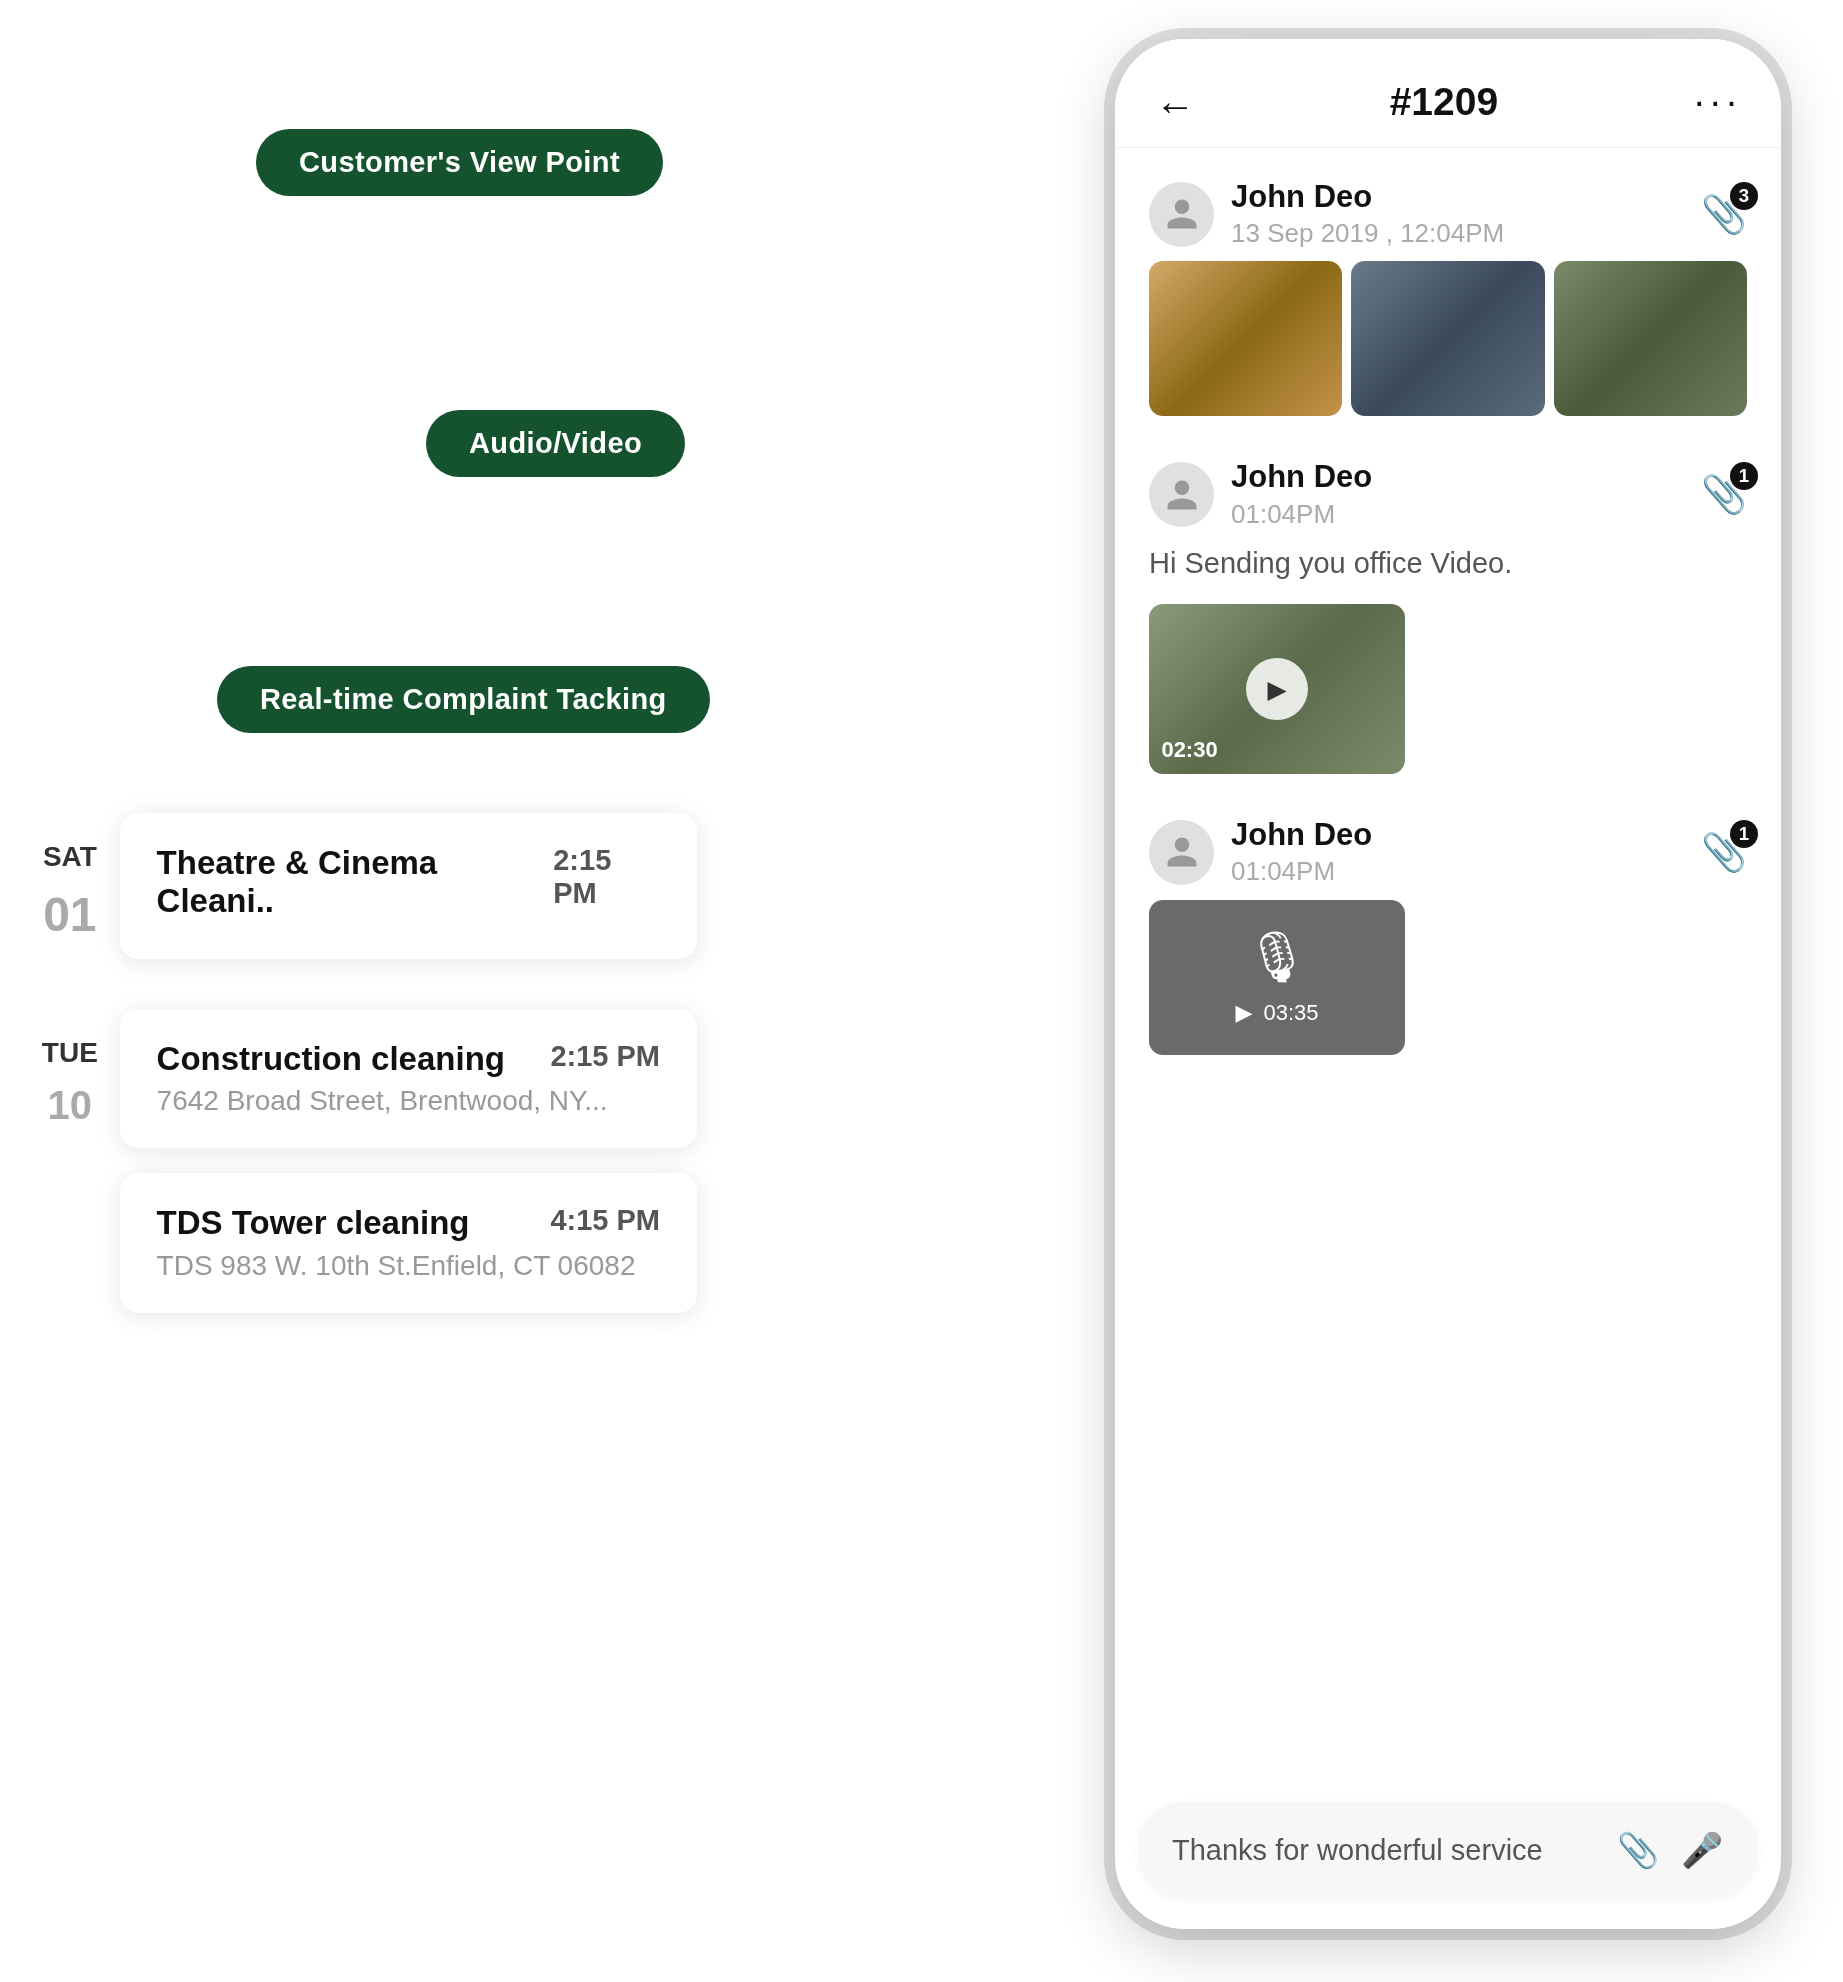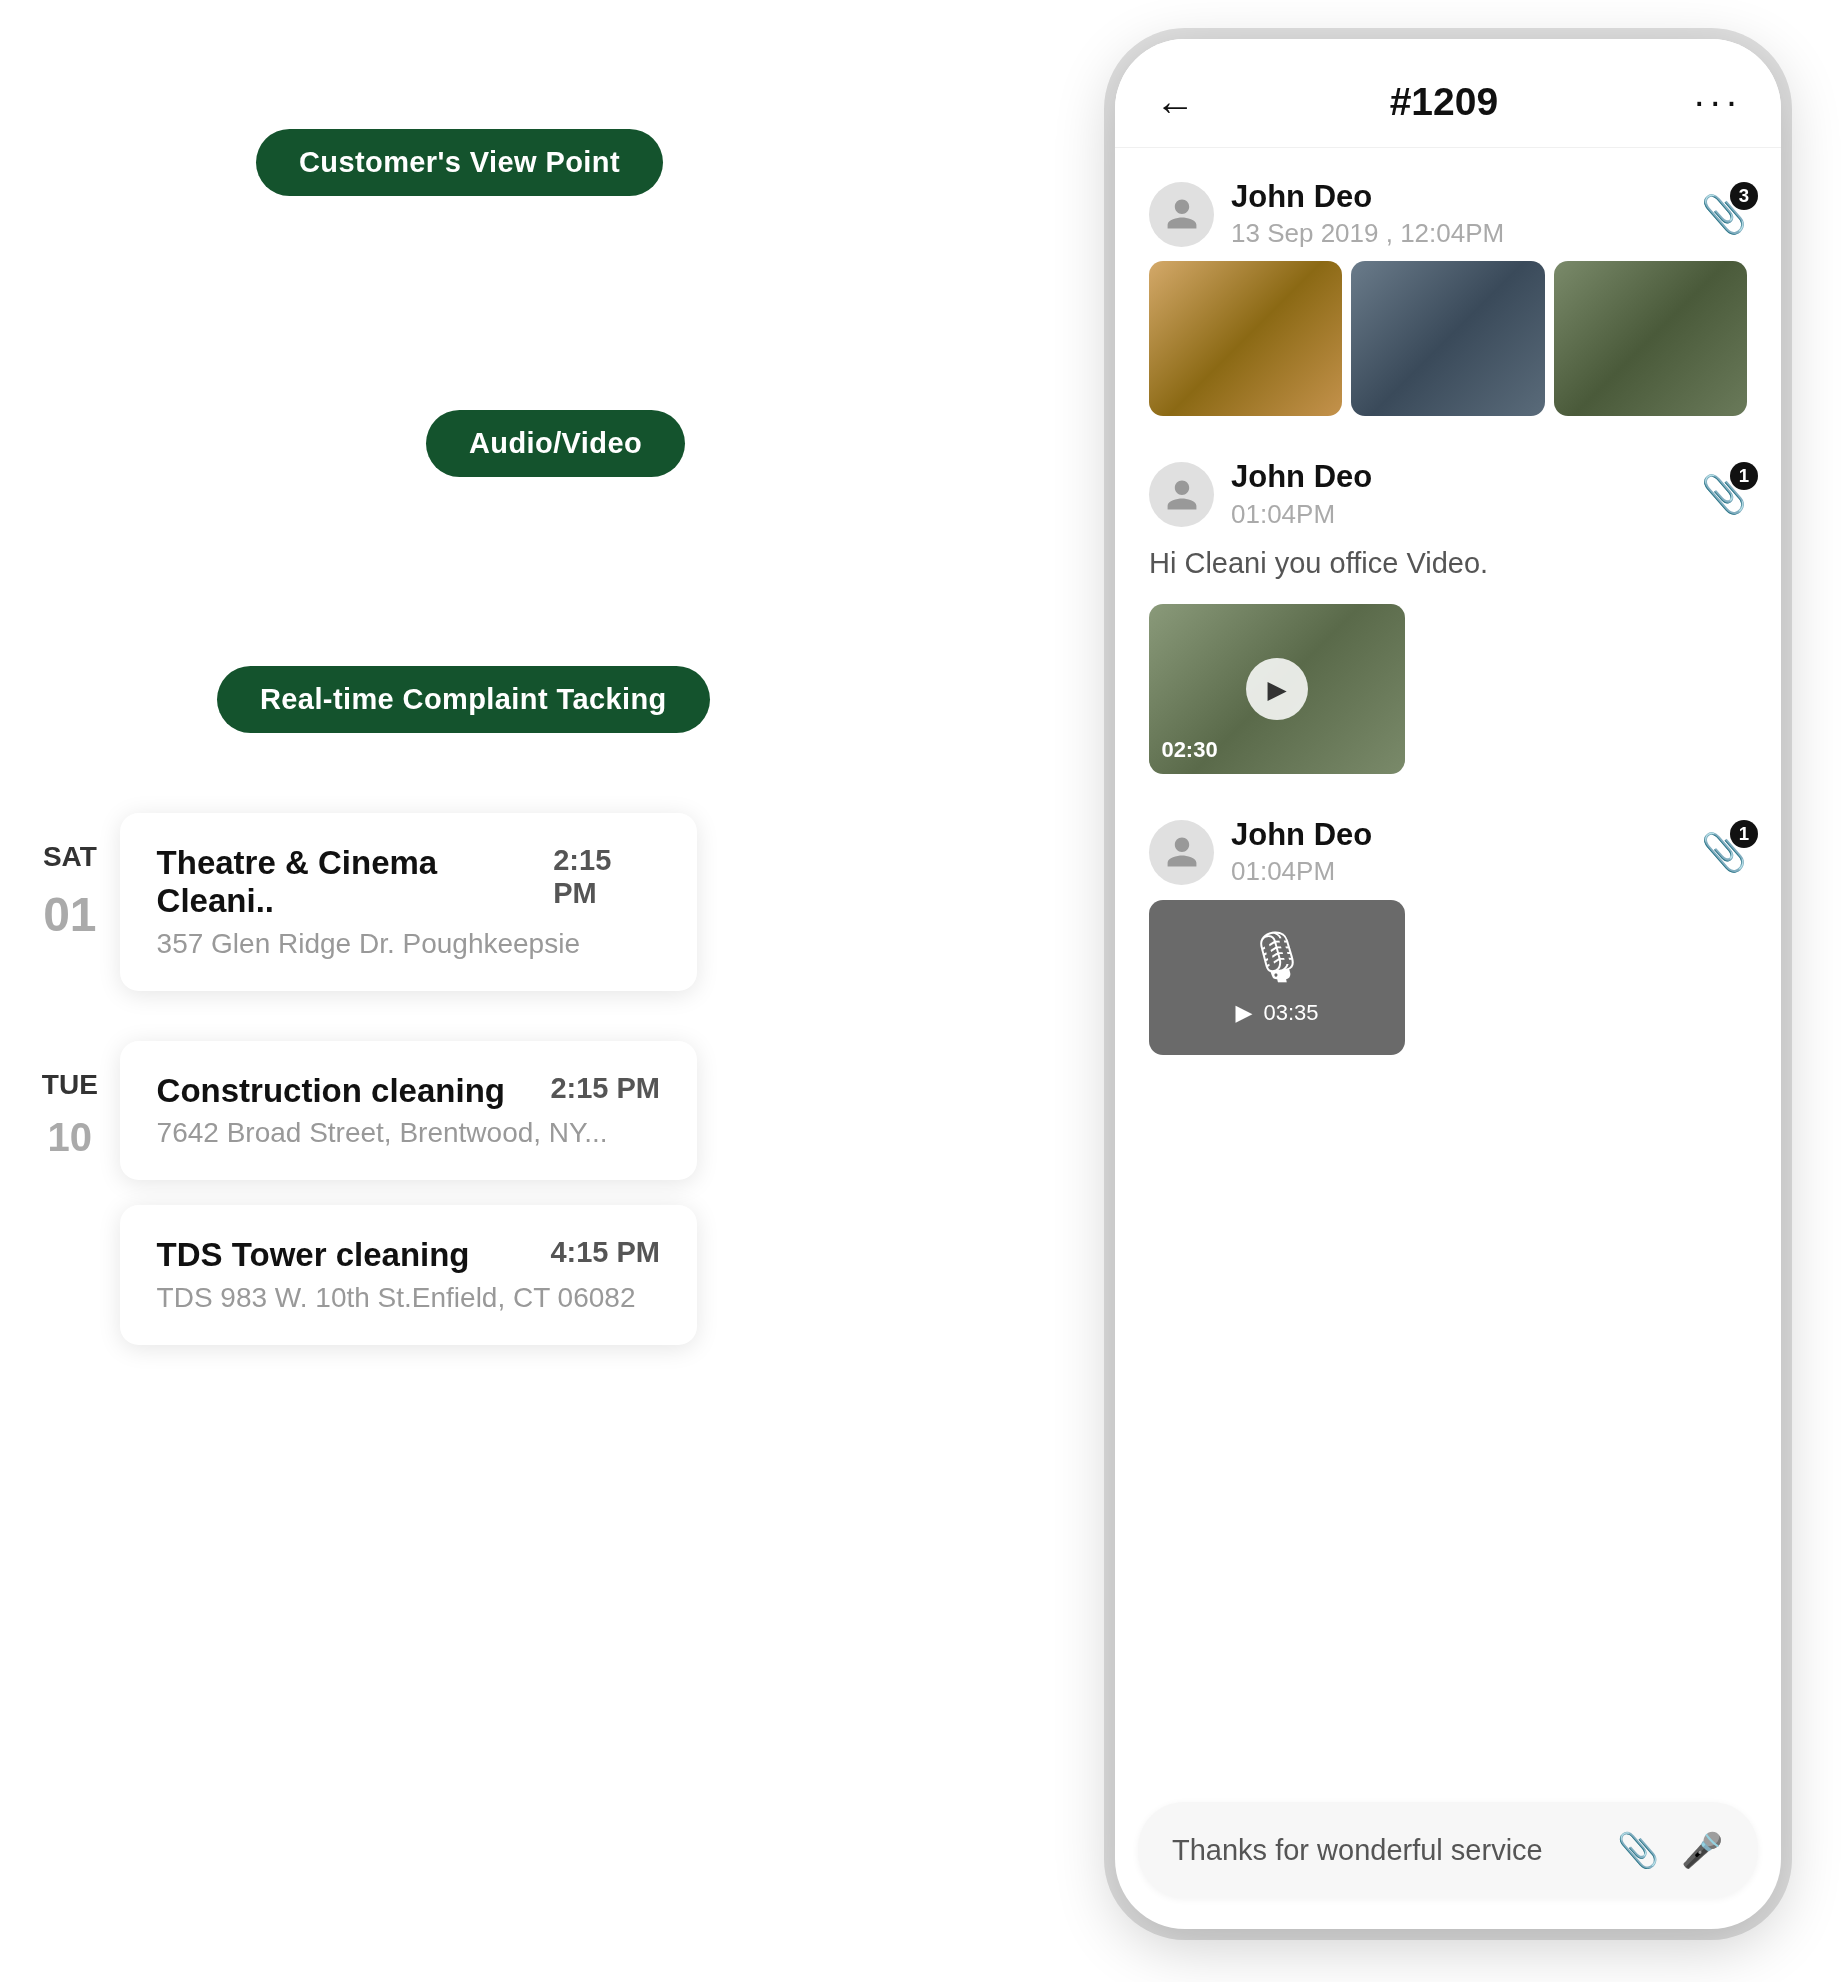--- a/index.html
+++ b/index.html
@@ -336,21 +336,20 @@
     <div style="text-align:center; padding-top:28px; min-width:70px;">
       <div class="day-label">SAT</div>
       <div class="day-label" style="font-size:48px; color:#aaa;">01</div>
     </div>
     <div style="flex:1;">
       <div class="schedule-card">
         <div class="card-row">
           <span class="card-title">Theatre &amp; Cinema Cleani..</span>
           <span class="card-time">2:15 PM</span>
         </div>
-        <div class="card-address">357 Glen Ridge Dr. Poughkeepsie</div>
       </div>
     </div>
   </div>
 
   <div style="display:flex; gap:18.6px; align-items:flex-start;">
     <div style="text-align:center; padding-top:28px; min-width:70px;">
       <div class="day-label">TUE</div>
       <div class="day-label" style="font-size:40px; color:#aaa;">10</div>
     </div>
     <div style="flex:1;">
@@ -420,21 +419,21 @@
             <div class="msg-info">
               <div class="msg-name">John Deo</div>
               <div class="msg-time">01:04PM</div>
             </div>
           </div>
           <div class="attach-badge">
             <span class="attach-icon">📎</span>
             <span class="badge-count">1</span>
           </div>
         </div>
-        <div class="msg-text">Hi Cleani you office Video.</div>
+        <div class="msg-text">Hi Sending you office Video.</div>
         <div class="video-thumb">
           <div class="play-btn">▶</div>
           <div class="video-duration">02:30</div>
         </div>
       </div>
 
       <div class="chat-message">
         <div class="msg-header">
           <div class="msg-user">
             <div class="avatar">

